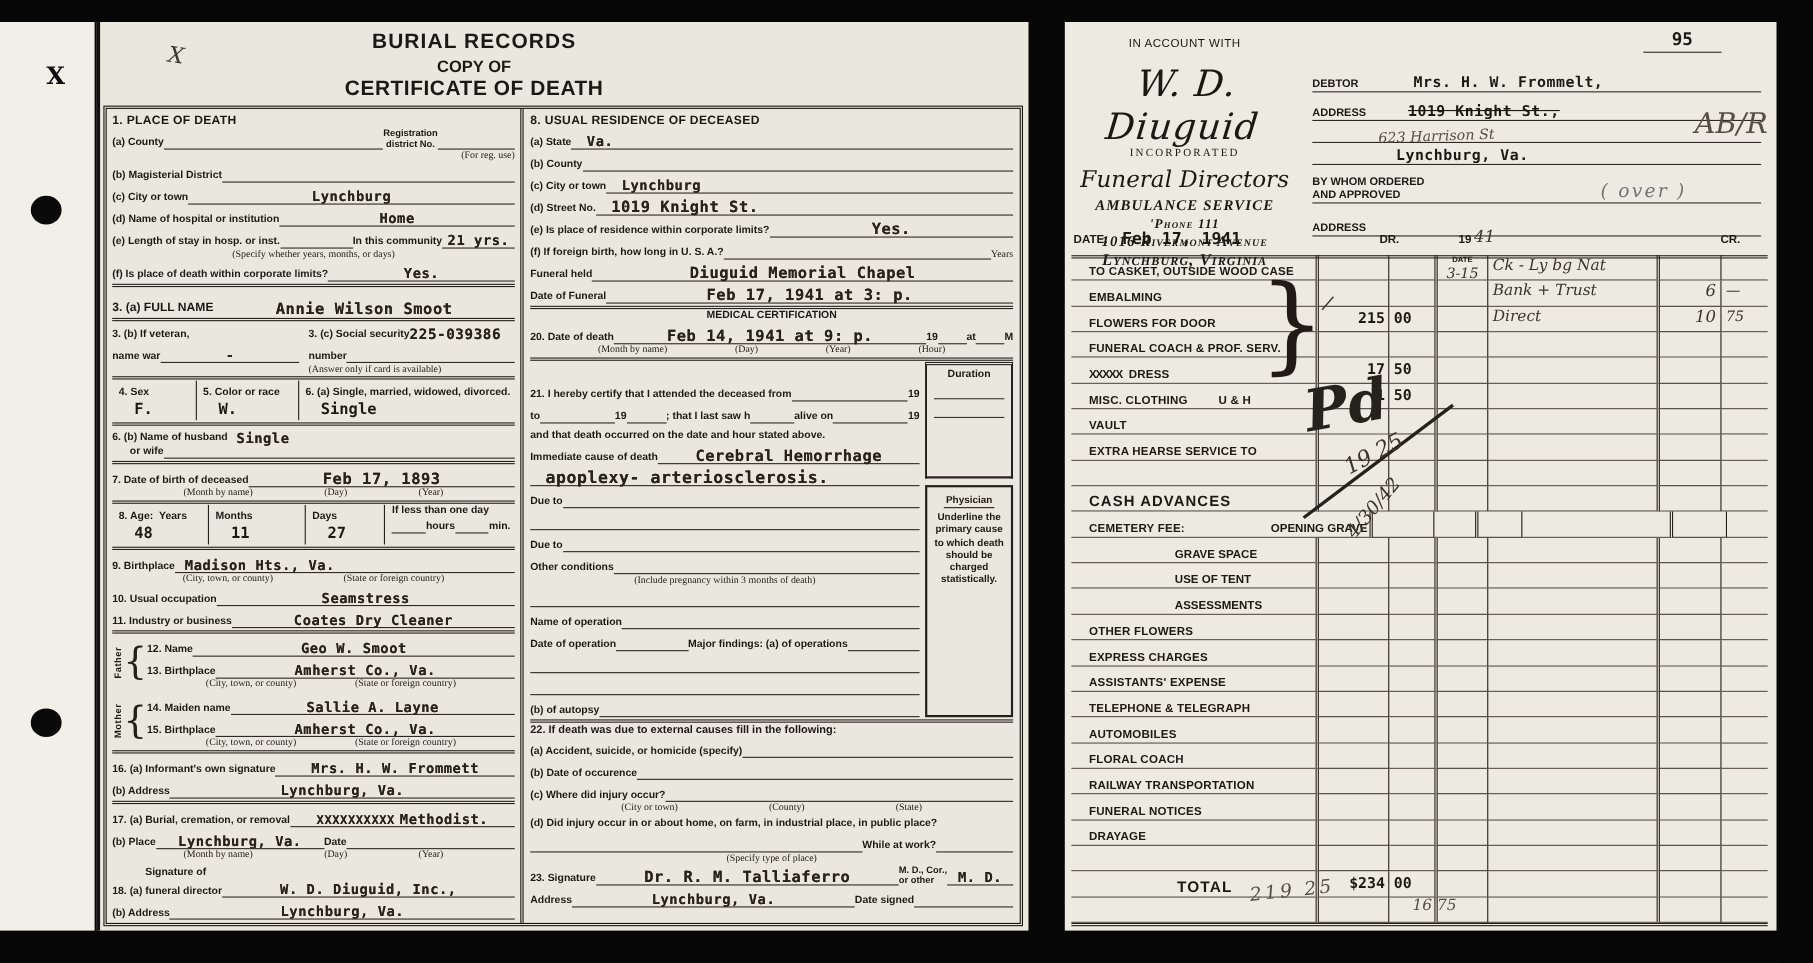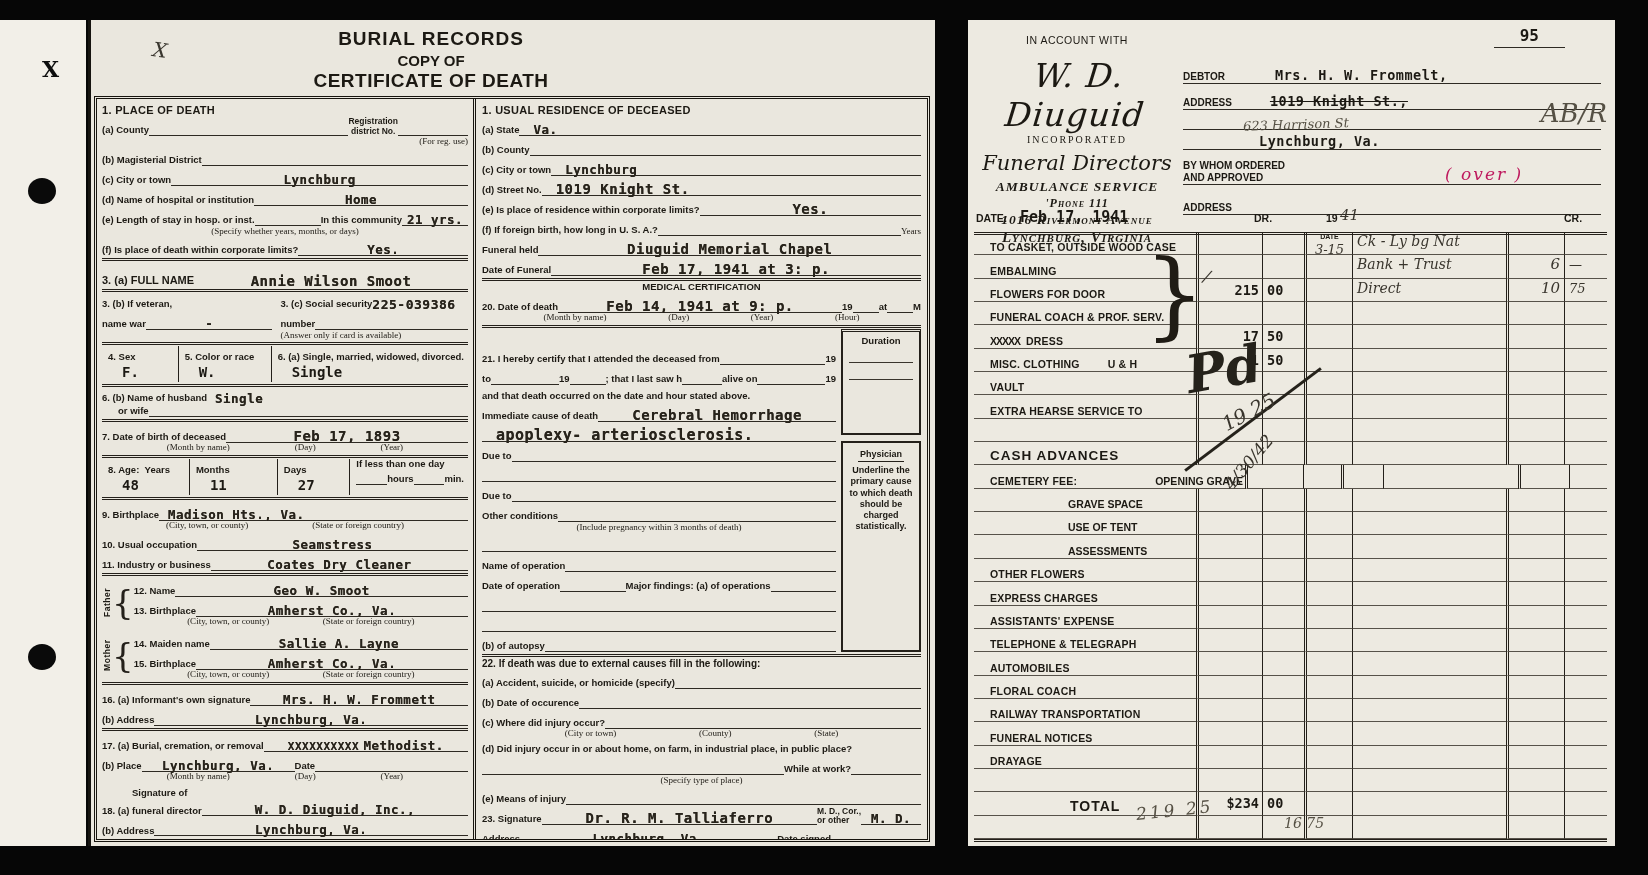--- a/index.html
+++ b/index.html
@@ -65,27 +65,27 @@
   .acctHead{position:absolute;left:4px;top:14px;width:210px;text-align:center;}
   .ia{font-size:10.5px;font-weight:normal;letter-spacing:.5px;}
   .scriptname{font-family:"DejaVu Serif",serif;font-style:italic;font-size:33px;margin-top:10px;
               letter-spacing:1px;transform:skewX(-6deg);}
   .incorp{font-family:"Liberation Serif",serif;font-size:10px;letter-spacing:2px;margin-top:0px;}
   .directors{font-family:"DejaVu Serif",serif;font-style:italic;font-size:21px;margin-top:6px;}
   .scaps{font-family:"Liberation Serif",serif;font-variant:small-caps;font-size:13.5px;margin-top:4px;
          font-weight:bold;letter-spacing:1px;font-style:italic;}
   .pageno{position:absolute;right:50px;top:6px;font:bold 16px "DejaVu Sans Mono",monospace;
           border-bottom:1.5px solid #2e2a23;padding:0 26px 2px 26px;}
-  .debtor{position:absolute;left:215px;top:38px;right:14px;}
+  .debtor{position:absolute;left:225px;top:38px;right:14px;}
   .drow{display:flex;align-items:flex-end;border-bottom:1.4px solid #2e2a23;margin-top:8px;min-height:17px;}
   .dlabel{font-weight:bold;font-size:10px;white-space:nowrap;padding-right:10px;line-height:1.2;}
   .dval{font-family:"DejaVu Sans Mono",monospace;font-weight:bold;font-size:13.5px;letter-spacing:.5px;white-space:nowrap;}
   .addrhand{position:relative;top:3px;font-size:13px;color:#555044;transform:rotate(-2deg);}
   .addrmark{position:absolute;right:-6px;top:-14px;font:italic 26px "DejaVu Serif",serif;color:#555044;}
-  .overhand{font:italic 17px "DejaVu Serif",serif;color:#be185d;letter-spacing:2px;}
+  .overhand{font:italic 17px "DejaVu Serif",serif;color:#737373;letter-spacing:2px;}
   
   .dateline{position:absolute;left:6px;right:8px;top:188px;height:24px;border-bottom:3px double #24201a;}
   .dateline .dl{position:absolute;left:2px;top:4px;font-weight:bold;font-size:10.5px;}
   .dateline .dv{position:absolute;left:46px;top:0px;font-family:"DejaVu Sans Mono",monospace;font-weight:bold;font-size:15px;}
   .dateline .dr{position:absolute;left:280px;top:4px;font-weight:bold;font-size:10.5px;}
   .dateline .yr{position:absolute;left:352px;top:4px;font-weight:bold;font-size:10.5px;}
   .dateline .yrh{position:absolute;left:366px;top:-2px;font:italic 15px "DejaVu Serif",serif;}
   .dateline .cr{position:absolute;left:590px;top:4px;font-weight:bold;font-size:10.5px;}
   .ledger{position:absolute;left:6px;right:8px;top:212px;bottom:4px;border-bottom:3px double #24201a;
           display:flex;flex-direction:column;}
@@ -381,21 +381,21 @@
         <div class="sec">
           
           
         </div>
       </div>
 
       <div class="cdiv"></div>
 
       <div class="colR">
         <div class="sec">
-          <div class="ttl">1. USUAL RESIDENCE OF DECEASED</div>
+          <div class="ttl">8. USUAL RESIDENCE OF DECEASED</div>
           <div class="fl">
             <span class="lb">(a) State</span>
             <span class="fill fillL"><span class="tv">Va.</span></span>
           </div>
           <div class="fl">
             <span class="lb">(b) County</span>
             <span class="fill"></span>
           </div>
           <div class="fl">
             <span class="lb">(c) City or town</span>
@@ -547,24 +547,20 @@
           </div>
           <div class="fl" style="min-height:15px">
             <span class="lb">(d) Did injury occur in or about home, on farm, in industrial place, in public place?</span>
           </div>
           <div class="fl">
             <span class="fill"></span>
             <span class="lb">While at work?</span>
             <span class="fill" style="max-width:70px"></span>
           </div>
           <div style="text-align:center" class="nt">(Specify type of place)</div>
-          <div class="fl">
-            <span class="lb">(e) Means of injury</span>
-            <span class="fill"></span>
-          </div>
           <div class="fl">
             <span class="lb">23. Signature</span>
             <span class="fill"><span class="tv" style="font-size:14px">Dr. R. M. Talliaferro</span></span>
             <span class="lb2" style="text-align:left"><span>M. D., Cor.,</span><br><span>or other</span></span>
             <span class="fill" style="max-width:60px"><span class="tv">M. D.</span></span>
           </div>
           <div class="fl">
             <span class="lb">Address</span>
             <span class="fill"><span class="tv">Lynchburg, Va.</span></span>
             <span class="lb">Date signed</span>

